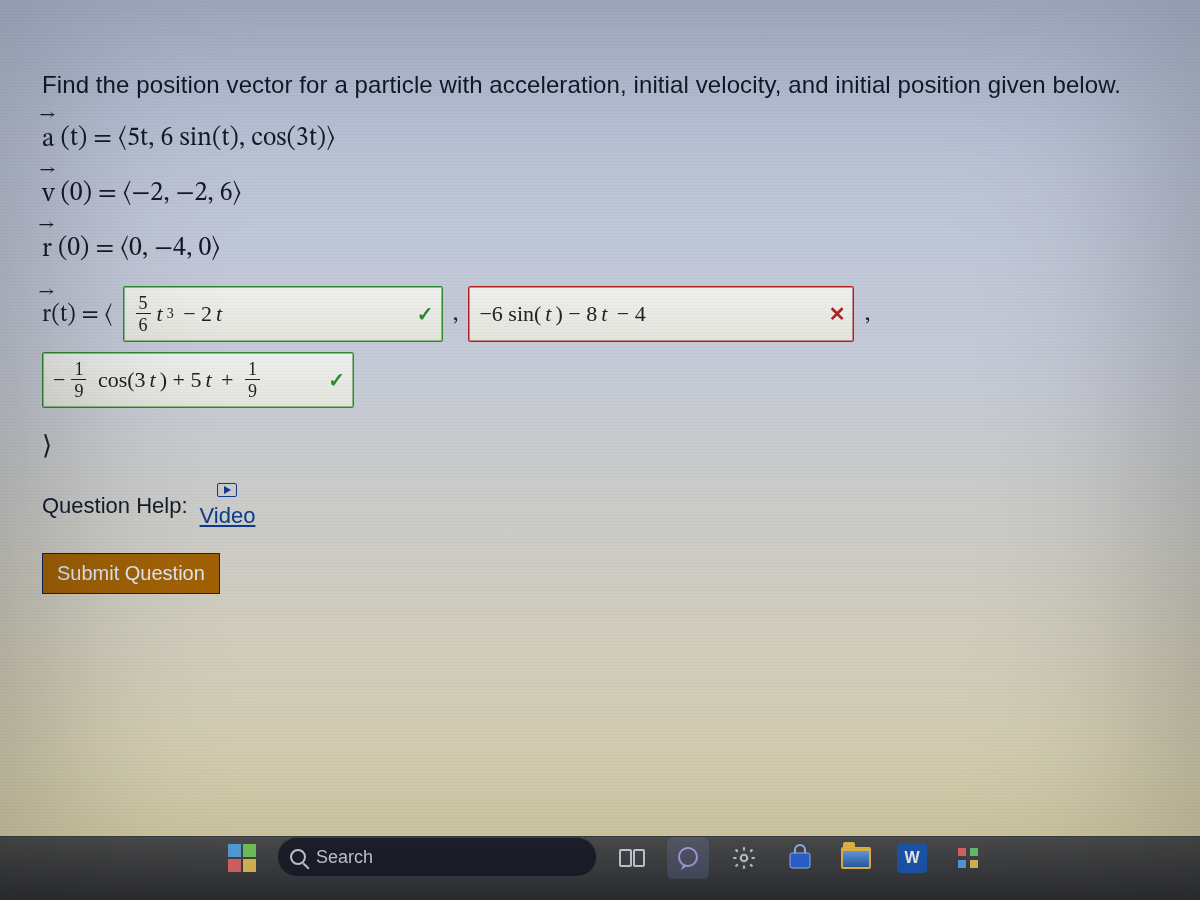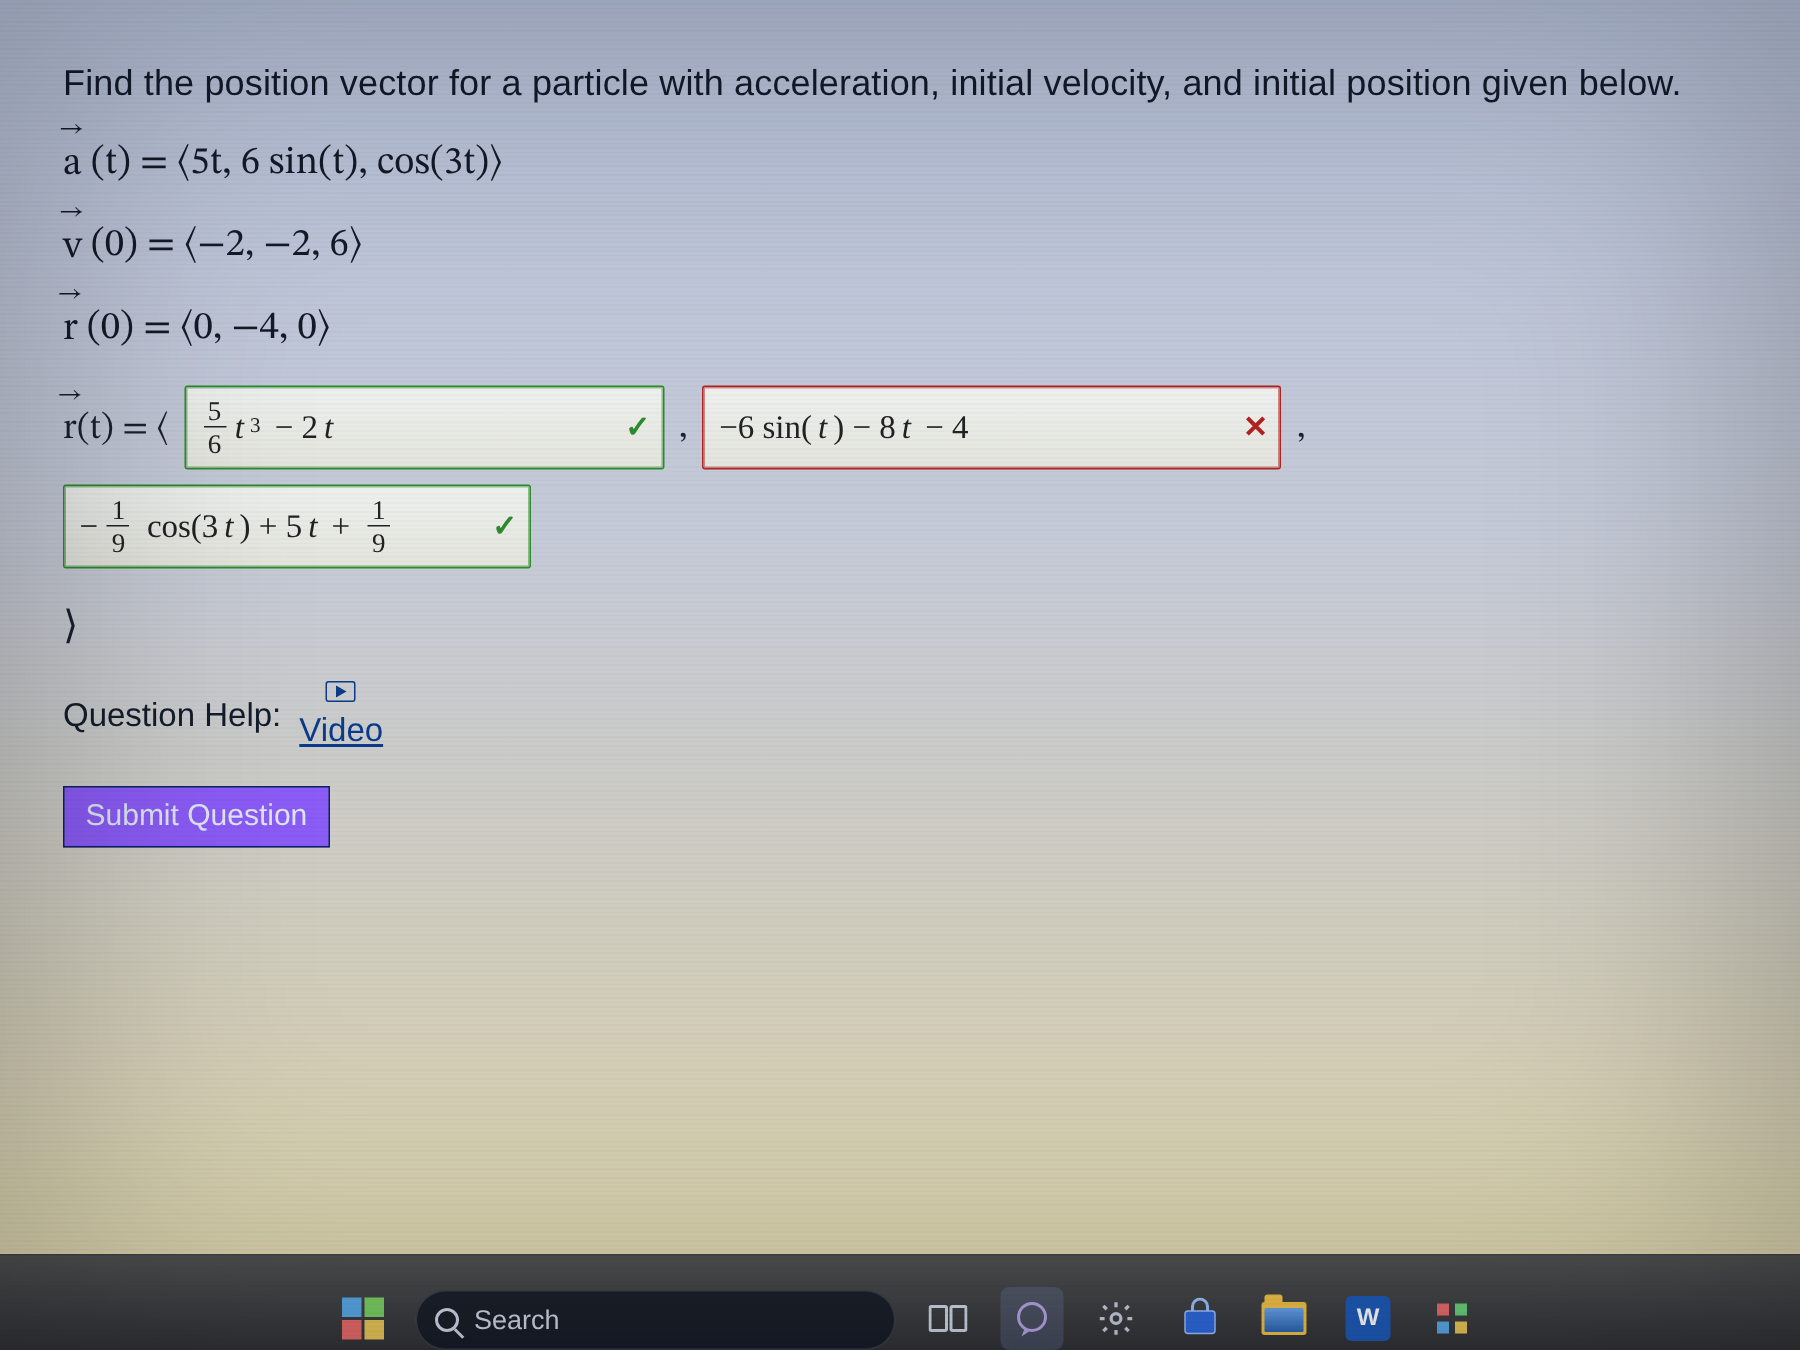--- a/index.html
+++ b/index.html
@@ -19,20 +19,21 @@
     .content {
       padding: 42px 42px 20px 42px;
       color: #0b1020;
     }
     .prompt {
       font-size: 24px;
       font-weight: 400;
       color: #121a2a;
       margin-bottom: 22px;
       letter-spacing: .1px;
+      margin-top: 29px;
     }
     .eq {
       font-family: "Cambria Math", "STIX Two Math", "Latin Modern Math", serif;
       font-size: 26px;
       color: #141a28;
       margin-bottom: 20px;
       display: flex;
       align-items: center;
       gap: 6px;
     }
@@ -115,37 +116,37 @@
       align-items: center; justify-content: center;
     }
     .video-icon::after {
       content:"";
       border-left: 7px solid #0b3b8a;
       border-top: 4px solid transparent;
       border-bottom: 4px solid transparent;
     }
     .submit-btn {
       margin-top: 24px;
-      background: #8b5cf6;
+      background: #a16207;
       color: #dfe6f6;
       font-size: 20px;
       padding: 8px 14px;
       border: 1px solid #0a255f;
       cursor: pointer;
       font-family: inherit;
     }
     
     .taskbar {
       position: absolute;
       left: 0; right: 0; bottom: 0;
       height: 64px;
       background: linear-gradient(180deg, rgba(25,30,45,.72), rgba(18,22,36,.85));
       backdrop-filter: blur(2px);
       display: flex;
-      align-items: flex-end;
+      align-items: flex-start;
       justify-content: center;
       gap: 14px;
       border-top: 1px solid rgba(255,255,255,.08);
       padding-left: 10px;
     }
     .tb-item {
       width: 42px; height: 42px;
       border-radius: 6px;
       display:flex; align-items:center; justify-content:center;
       color:#cfd6e6;

